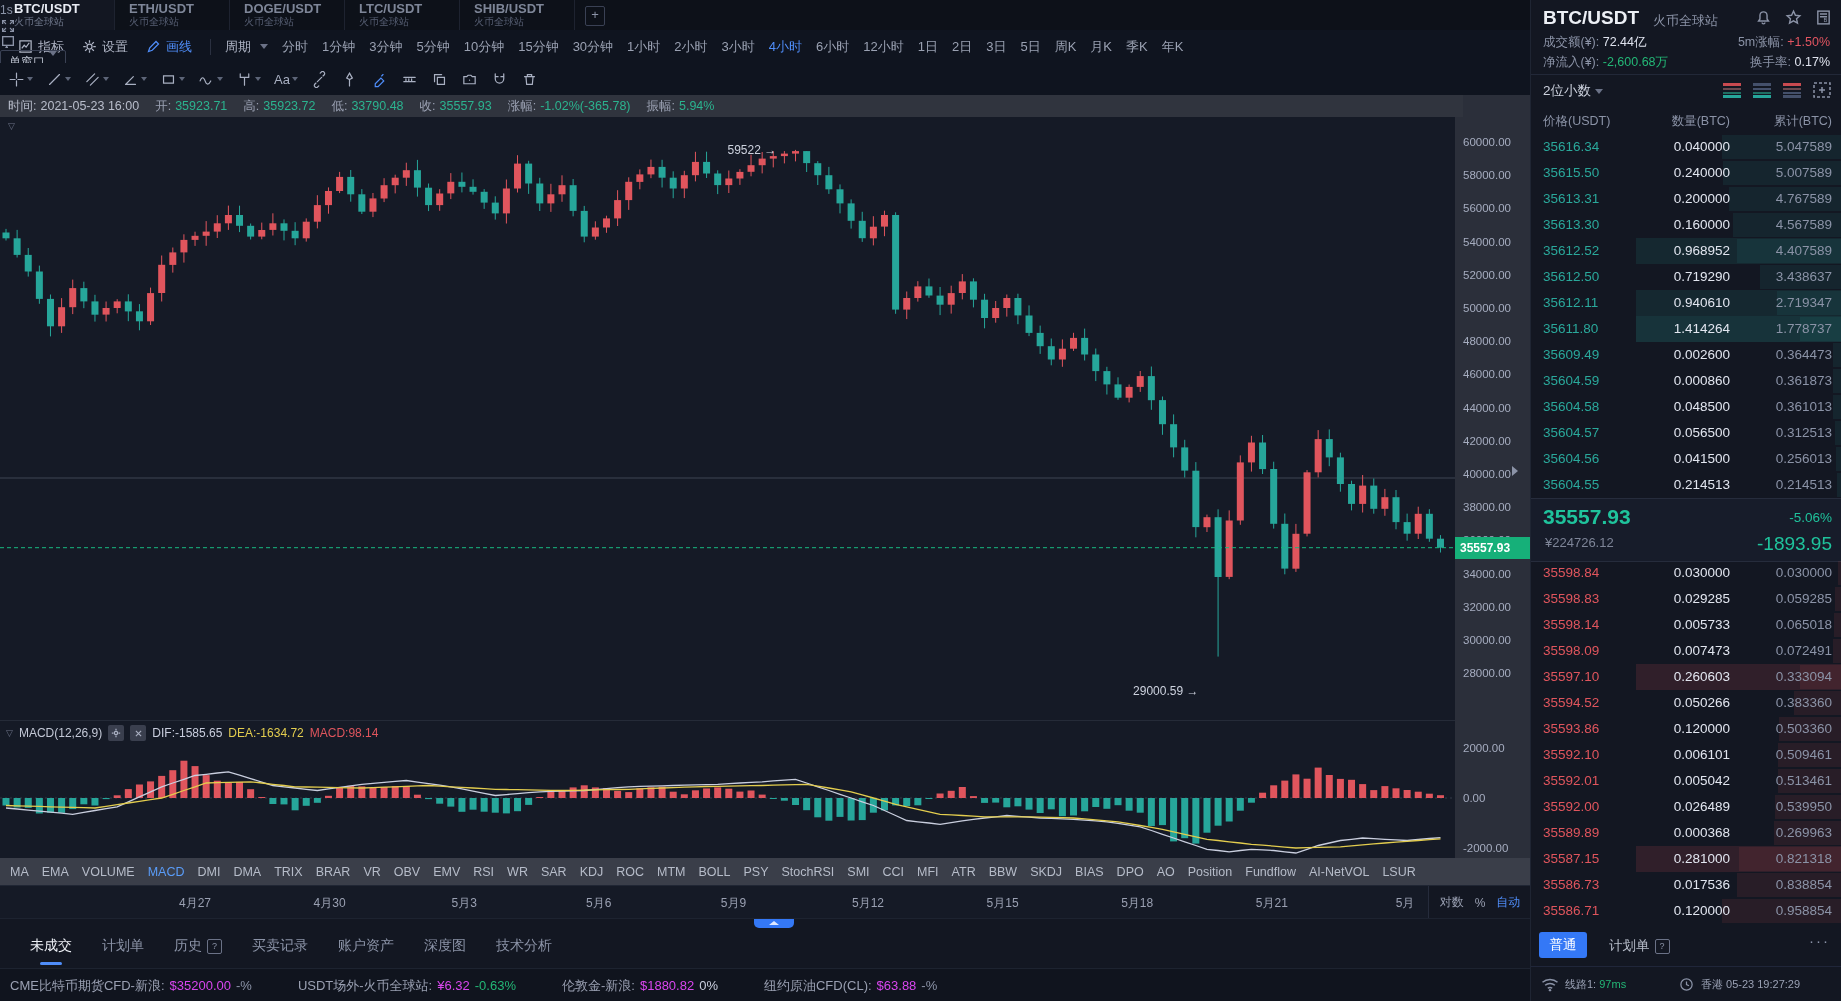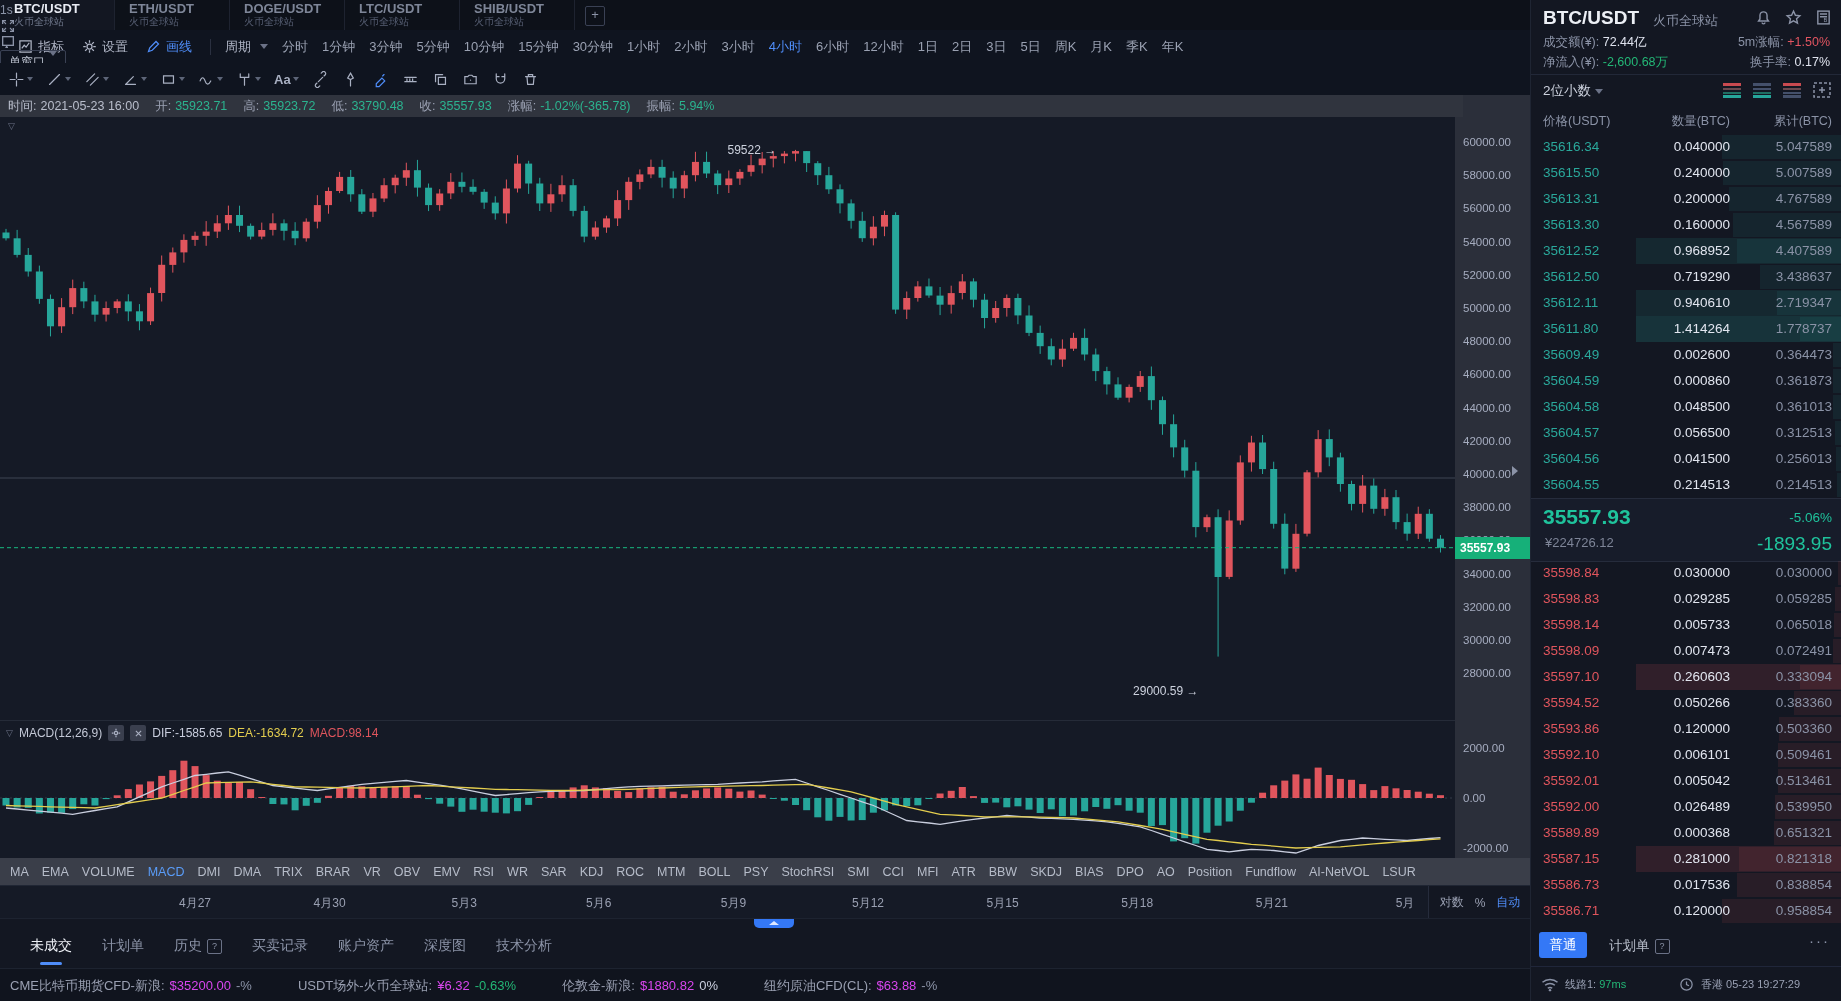--- a/index.html
+++ b/index.html
@@ -230,21 +230,21 @@
         </svg>
         <span class="dcaret"></span>
       </span>
       <span class="dtool">
         <svg width="17" height="17" viewBox="0 0 24 24">
           <path d="M12 20V9M6 4v5M18 4v5M6 9h12" fill="none" stroke="#a9b0c2" stroke-width="1.7" stroke-linecap="round"></path>
         </svg>
         <span class="dcaret"></span>
       </span>
       <span class="dtool">
-        <span style="font-size: 13px; color: rgb(169, 176, 194); font-weight: bold;">Aa</span>
+        <span style="font-size: 13px; color: rgb(169, 176, 194); font-weight: normal;">Aa</span>
         <span class="dcaret"></span>
       </span>
       <span class="dtool">
         <svg width="17" height="17" viewBox="0 0 24 24">
           <path d="M9 15l6-6M7 17l-2 2a3 3 0 0 0 4 4l2-2M17 7l2-2a3 3 0 0 0-4-4l-2 2" fill="none" stroke="#a9b0c2" stroke-width="1.7" stroke-linecap="round"></path>
         </svg>
       </span>
       <span class="dtool">
         <svg width="17" height="17" viewBox="0 0 24 24">
           <path d="M12 3l4 7-4 2-4-2zM12 12v9" fill="none" stroke="#a9b0c2" stroke-width="1.7" stroke-linecap="round"></path>
@@ -1028,21 +1028,21 @@
         <div class="obrow">
           <div class="depth" style="width: 67px; background: rgba(224, 85, 93, 0.1);"></div>
           <span class="op bidp">35592.00</span>
           <span class="oq">0.026489</span>
           <span class="oc">0.539950</span>
         </div>
         <div class="obrow">
           <div class="depth" style="width: 68px; background: rgba(224, 85, 93, 0.1);"></div>
           <span class="op bidp">35589.89</span>
           <span class="oq">0.000368</span>
-          <span class="oc">0.651321</span>
+          <span class="oc">0.269963</span>
         </div>
         <div class="obrow">
           <div class="depth" style="width: 103px; background: rgba(224, 85, 93, 0.1);"></div>
           <div class="flash" style="background: rgba(224, 85, 93, 0.14);"></div>
           <span class="op bidp">35587.15</span>
           <span class="oq">0.281000</span>
           <span class="oc">0.821318</span>
         </div>
         <div class="obrow">
           <div class="depth" style="width: 105px; background: rgba(224, 85, 93, 0.1);"></div>

